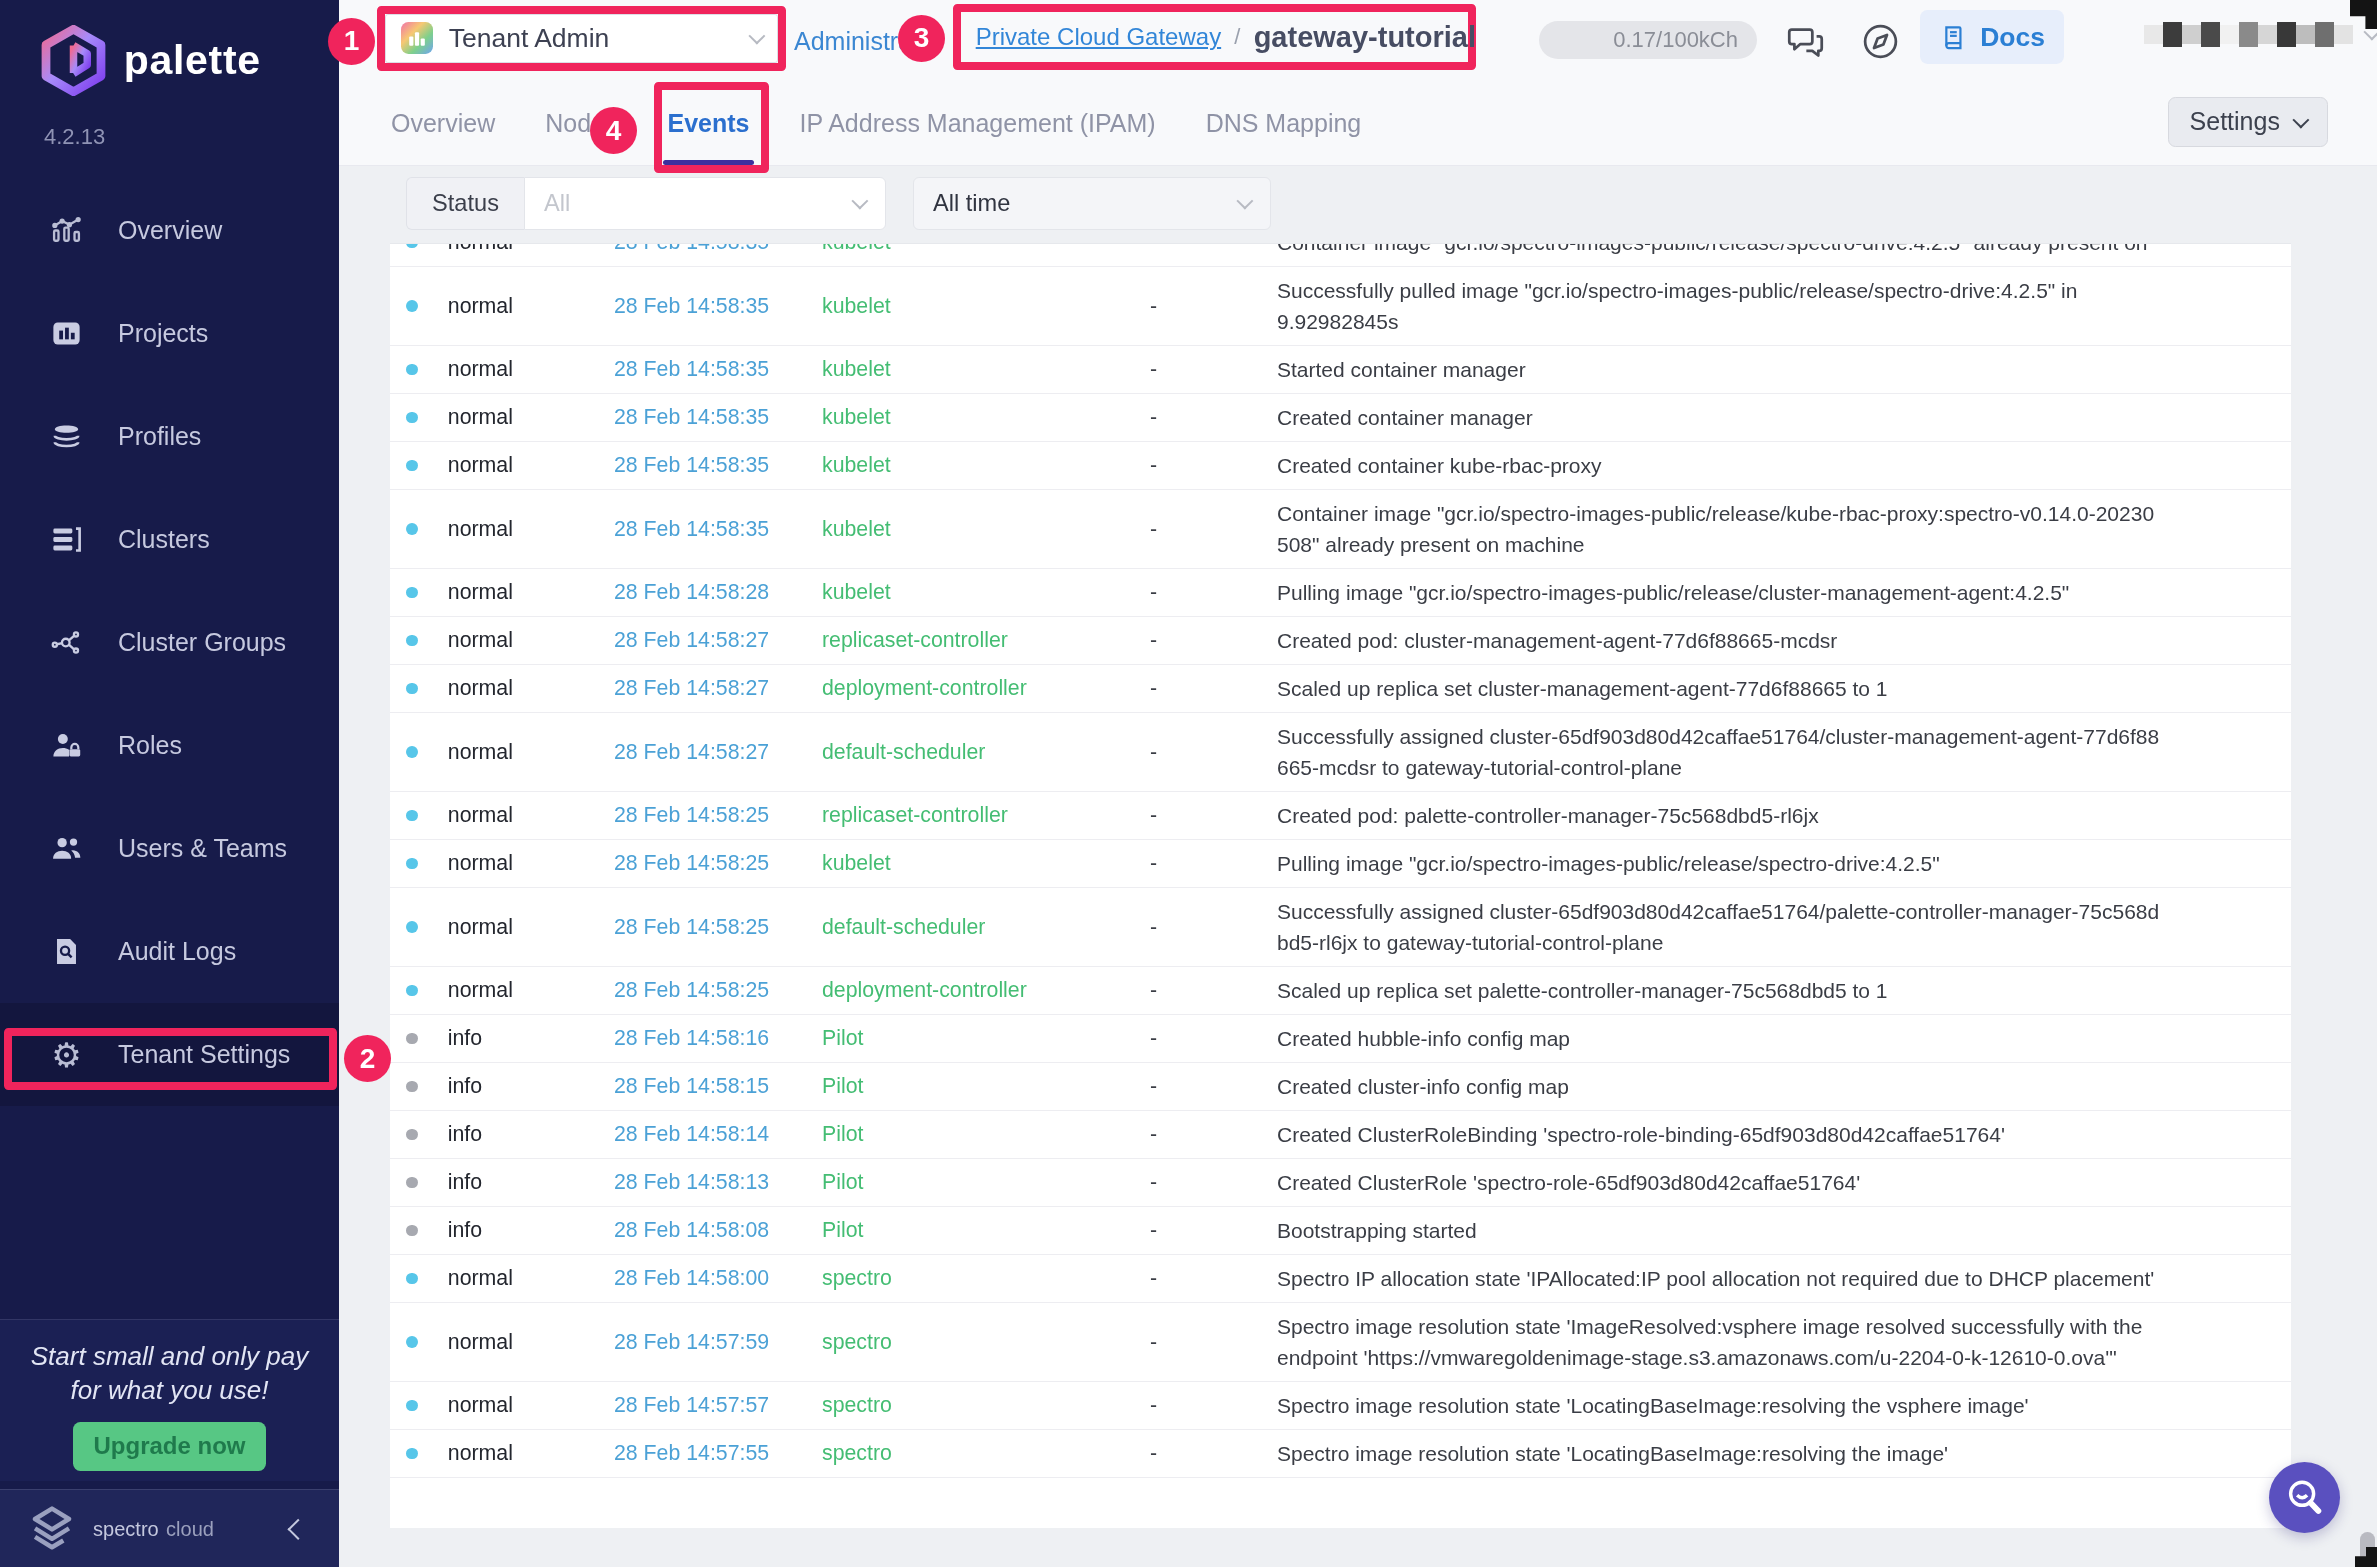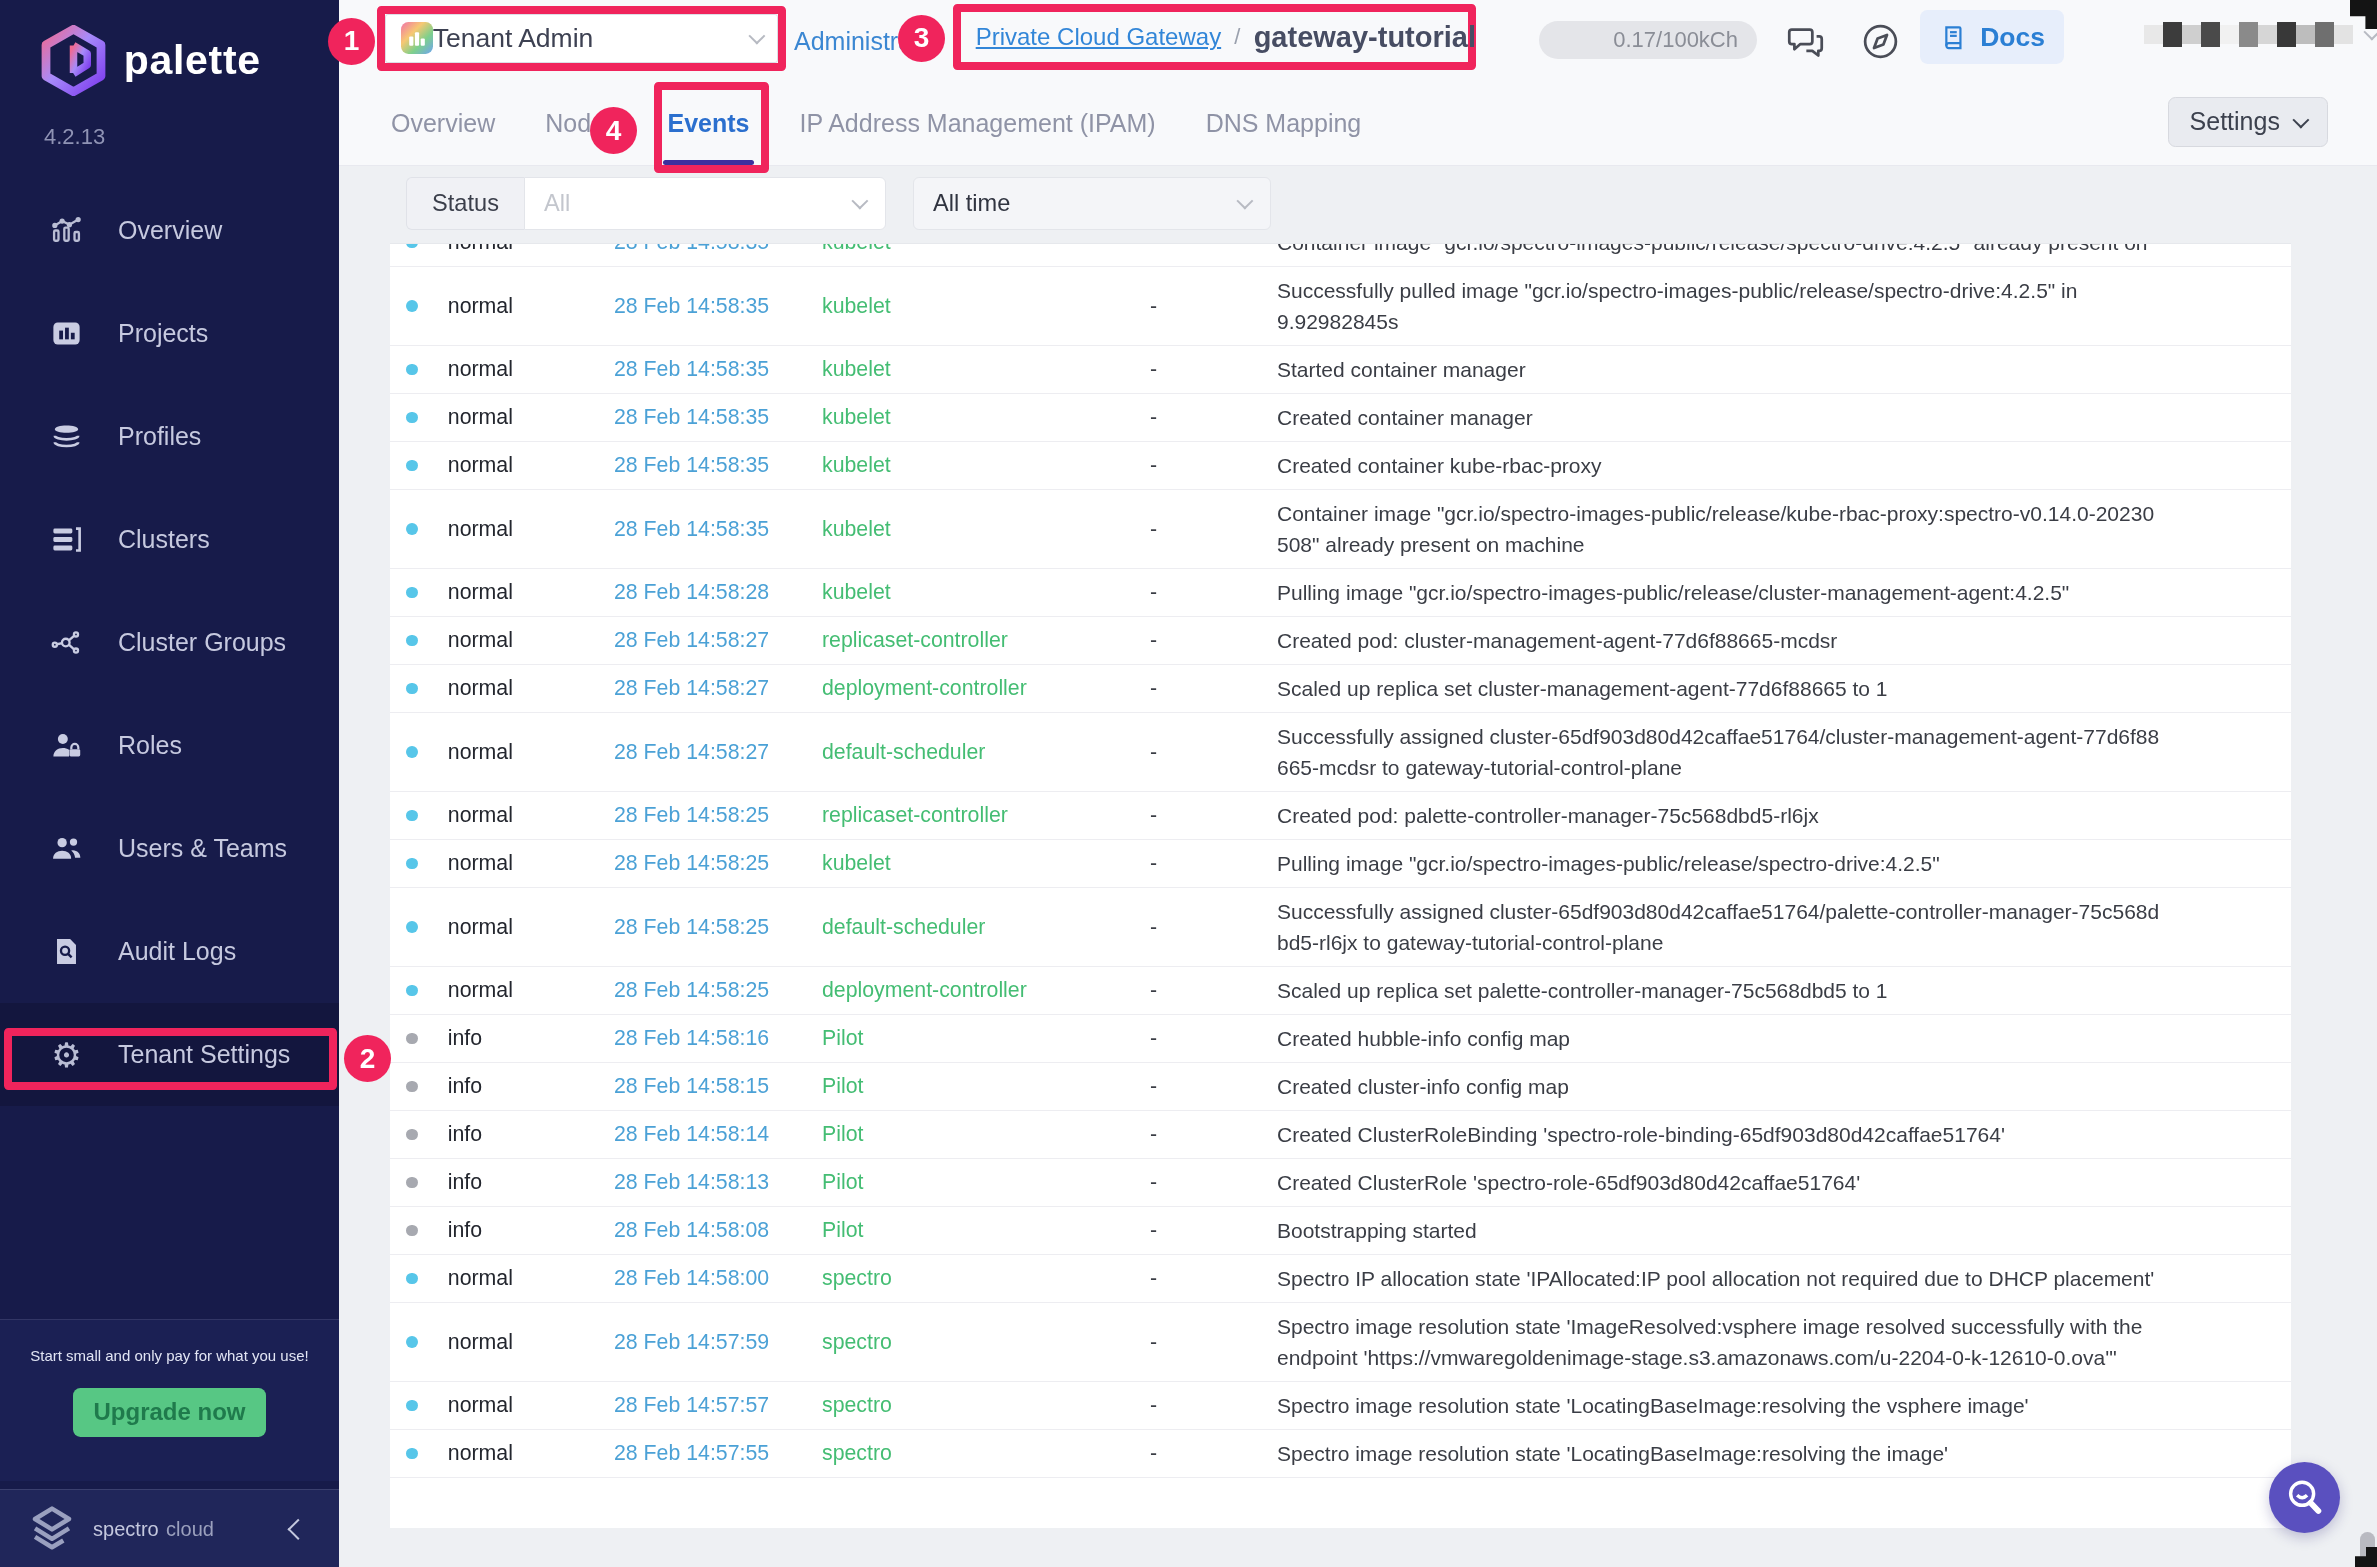--- a/index.html
+++ b/index.html
@@ -14,36 +14,36 @@
   .logo-word { font-size:41px; color:#ffffff; font-weight:600; letter-spacing:0.7px; }
   .version { position:absolute; left:44px; top:124px; font-size:22px; color:#8f93b4; }
   .nav { position:absolute; top:179px; left:0; right:0; }
   .nav-item { display:flex; align-items:center; gap:31px; height:103px; padding-left:46px; cursor:pointer; }
   .nav-item.active { background:rgba(0,0,0,0.16); }
   .nav-icon { width:41px; display:flex; justify-content:center; align-items:center; }
   .nav-icon svg { width:35px; height:35px; }
   .gear-glyph { font-size:34px; color:#b9bdd4; line-height:1; }
   .nav-label { font-size:25px; color:#c6c9df; }
   .promo { position:absolute; left:0; right:0; top:1319px; height:162px; background:#1b2054; border-top:1.5px solid rgba(255,255,255,0.10); text-align:center; }
-  .promo-text { margin:19px 25px 0; font-size:15px; line-height:34px; color:#e2e5f4; }
+  .promo-text { margin:19px 25px 0; font-size:26px; line-height:34px; color:#e2e5f4;font-style:italic; }
   .upgrade-btn { margin-top:14.7px; width:193px; height:49px; background:#57c784; color:#1f7a4c; font-size:24px; font-weight:bold; border:none; border-radius:7.4px; cursor:pointer; font-family:inherit; }
   .sfooter { position:absolute; left:0; right:0; bottom:0; height:79px; background:#20265a; border-top:1.5px solid rgba(255,255,255,0.12); display:flex; align-items:center; padding:0 29.4px; gap:17.7px; }
   .sfooter svg { width:46px; height:49px; }
   .brand { font-size:20px; }
   .brand .b1 { color:#c4c8de; font-weight:500; }
   .brand .b2 { color:#9ba0bd; margin-left:7.4px; }
   .collapse { margin-left:auto; width:29.4px; height:29.4px; display:flex; align-items:center; justify-content:center; cursor:pointer; }
   .chev { display:inline-block; width:11.8px; height:11.8px; border-right:2.2px solid #b7bac2; border-bottom:2.2px solid #b7bac2; transform:rotate(45deg); margin-top:-4.4px; }
   .chev.left { transform:rotate(135deg); margin:0 0 0 5.9px; border-color:#c4c8de; border-width:2.9px; width:14.7px; height:14.7px; }
 
   
   .header { position:absolute; left:339px; top:0; width:2039px; height:82px; background:#f8f9fb; z-index:2; }
   .anno-border { border:8px solid #f0245c; border-radius:4.4px; }
   .ta-wrap { position:absolute; left:38px; top:5.9px; width:409px; height:65px; display:flex; }
-  .ta-dropdown { flex:1; background:#fff; border:1.5px solid #dcdee6; border-radius:2.9px; display:flex; align-items:center; padding:0 14.7px; cursor:pointer; }
+  .ta-dropdown { flex:1; background:#fff; border:1.5px solid #dcdee6; border-radius:2.9px; display:flex; align-items:center; padding:0 14.7px; gap:16px; cursor:pointer; }
   .ta-icon { width:32px; height:32px; border-radius:7.4px; background:linear-gradient(135deg,#f173a8 0%,#f7c873 35%,#7ed08b 65%,#6fa4f2 100%); display:flex; align-items:center; justify-content:center; }
   .ta-icon svg { width:25px; height:25px; }
   .ta-label { font-size:26.5px; color:#3d4152; }
   .ta-chevron { margin-left:auto; }
   .admin-link { position:absolute; left:455px; top:26.5px; font-size:25px; color:#3b87d2; cursor:pointer; }
   .bc-wrap { position:absolute; left:614px; top:4.4px; width:523px; height:66px; display:flex; align-items:center; gap:13.2px; padding:0 14.7px; }
   .bc-link { font-size:24px; color:#3286d8; cursor:pointer; white-space:nowrap;text-decoration:underline; }
   .bc-sep { font-size:22px; color:#9aa0ad; }
   .bc-current { font-size:29px; font-weight:bold; color:#474d63; white-space:nowrap; }
   .credits { position:absolute; left:1200px; top:21.3px; width:218px; height:38px; border-radius:19px; background:#e4e5e9; display:flex; align-items:center; justify-content:flex-end; padding-right:19px; font-size:22px; color:#8a8d96; }

